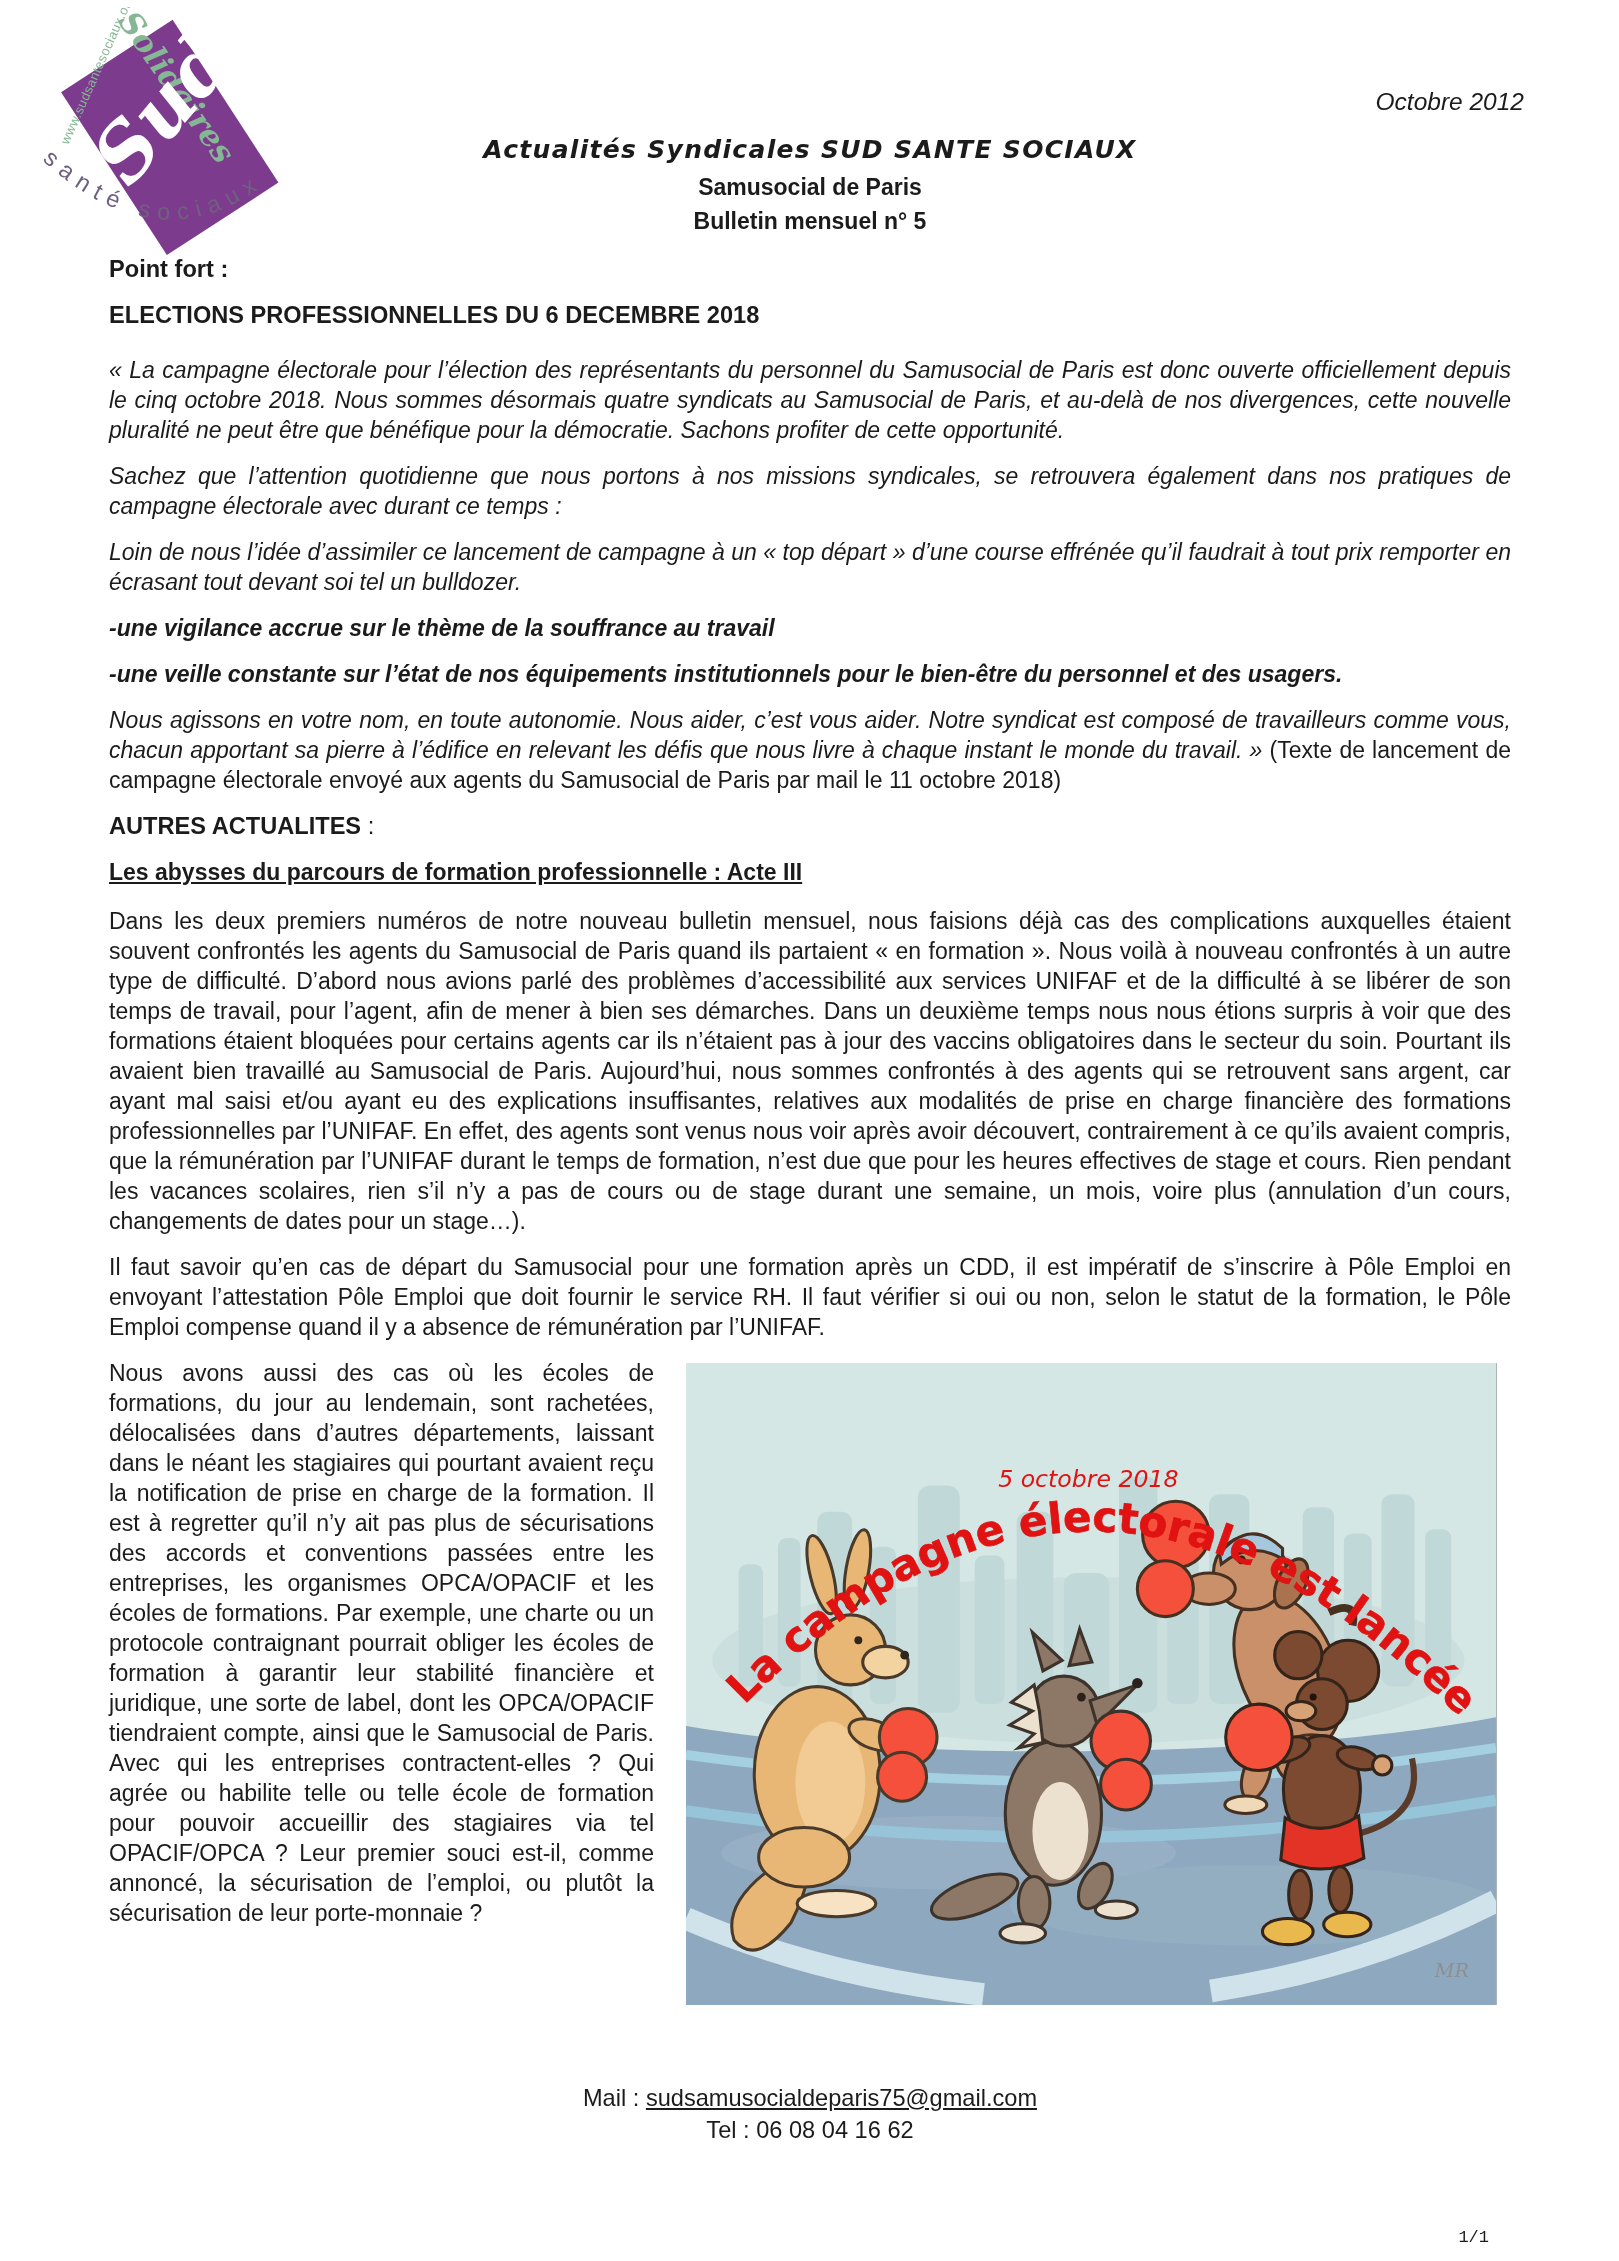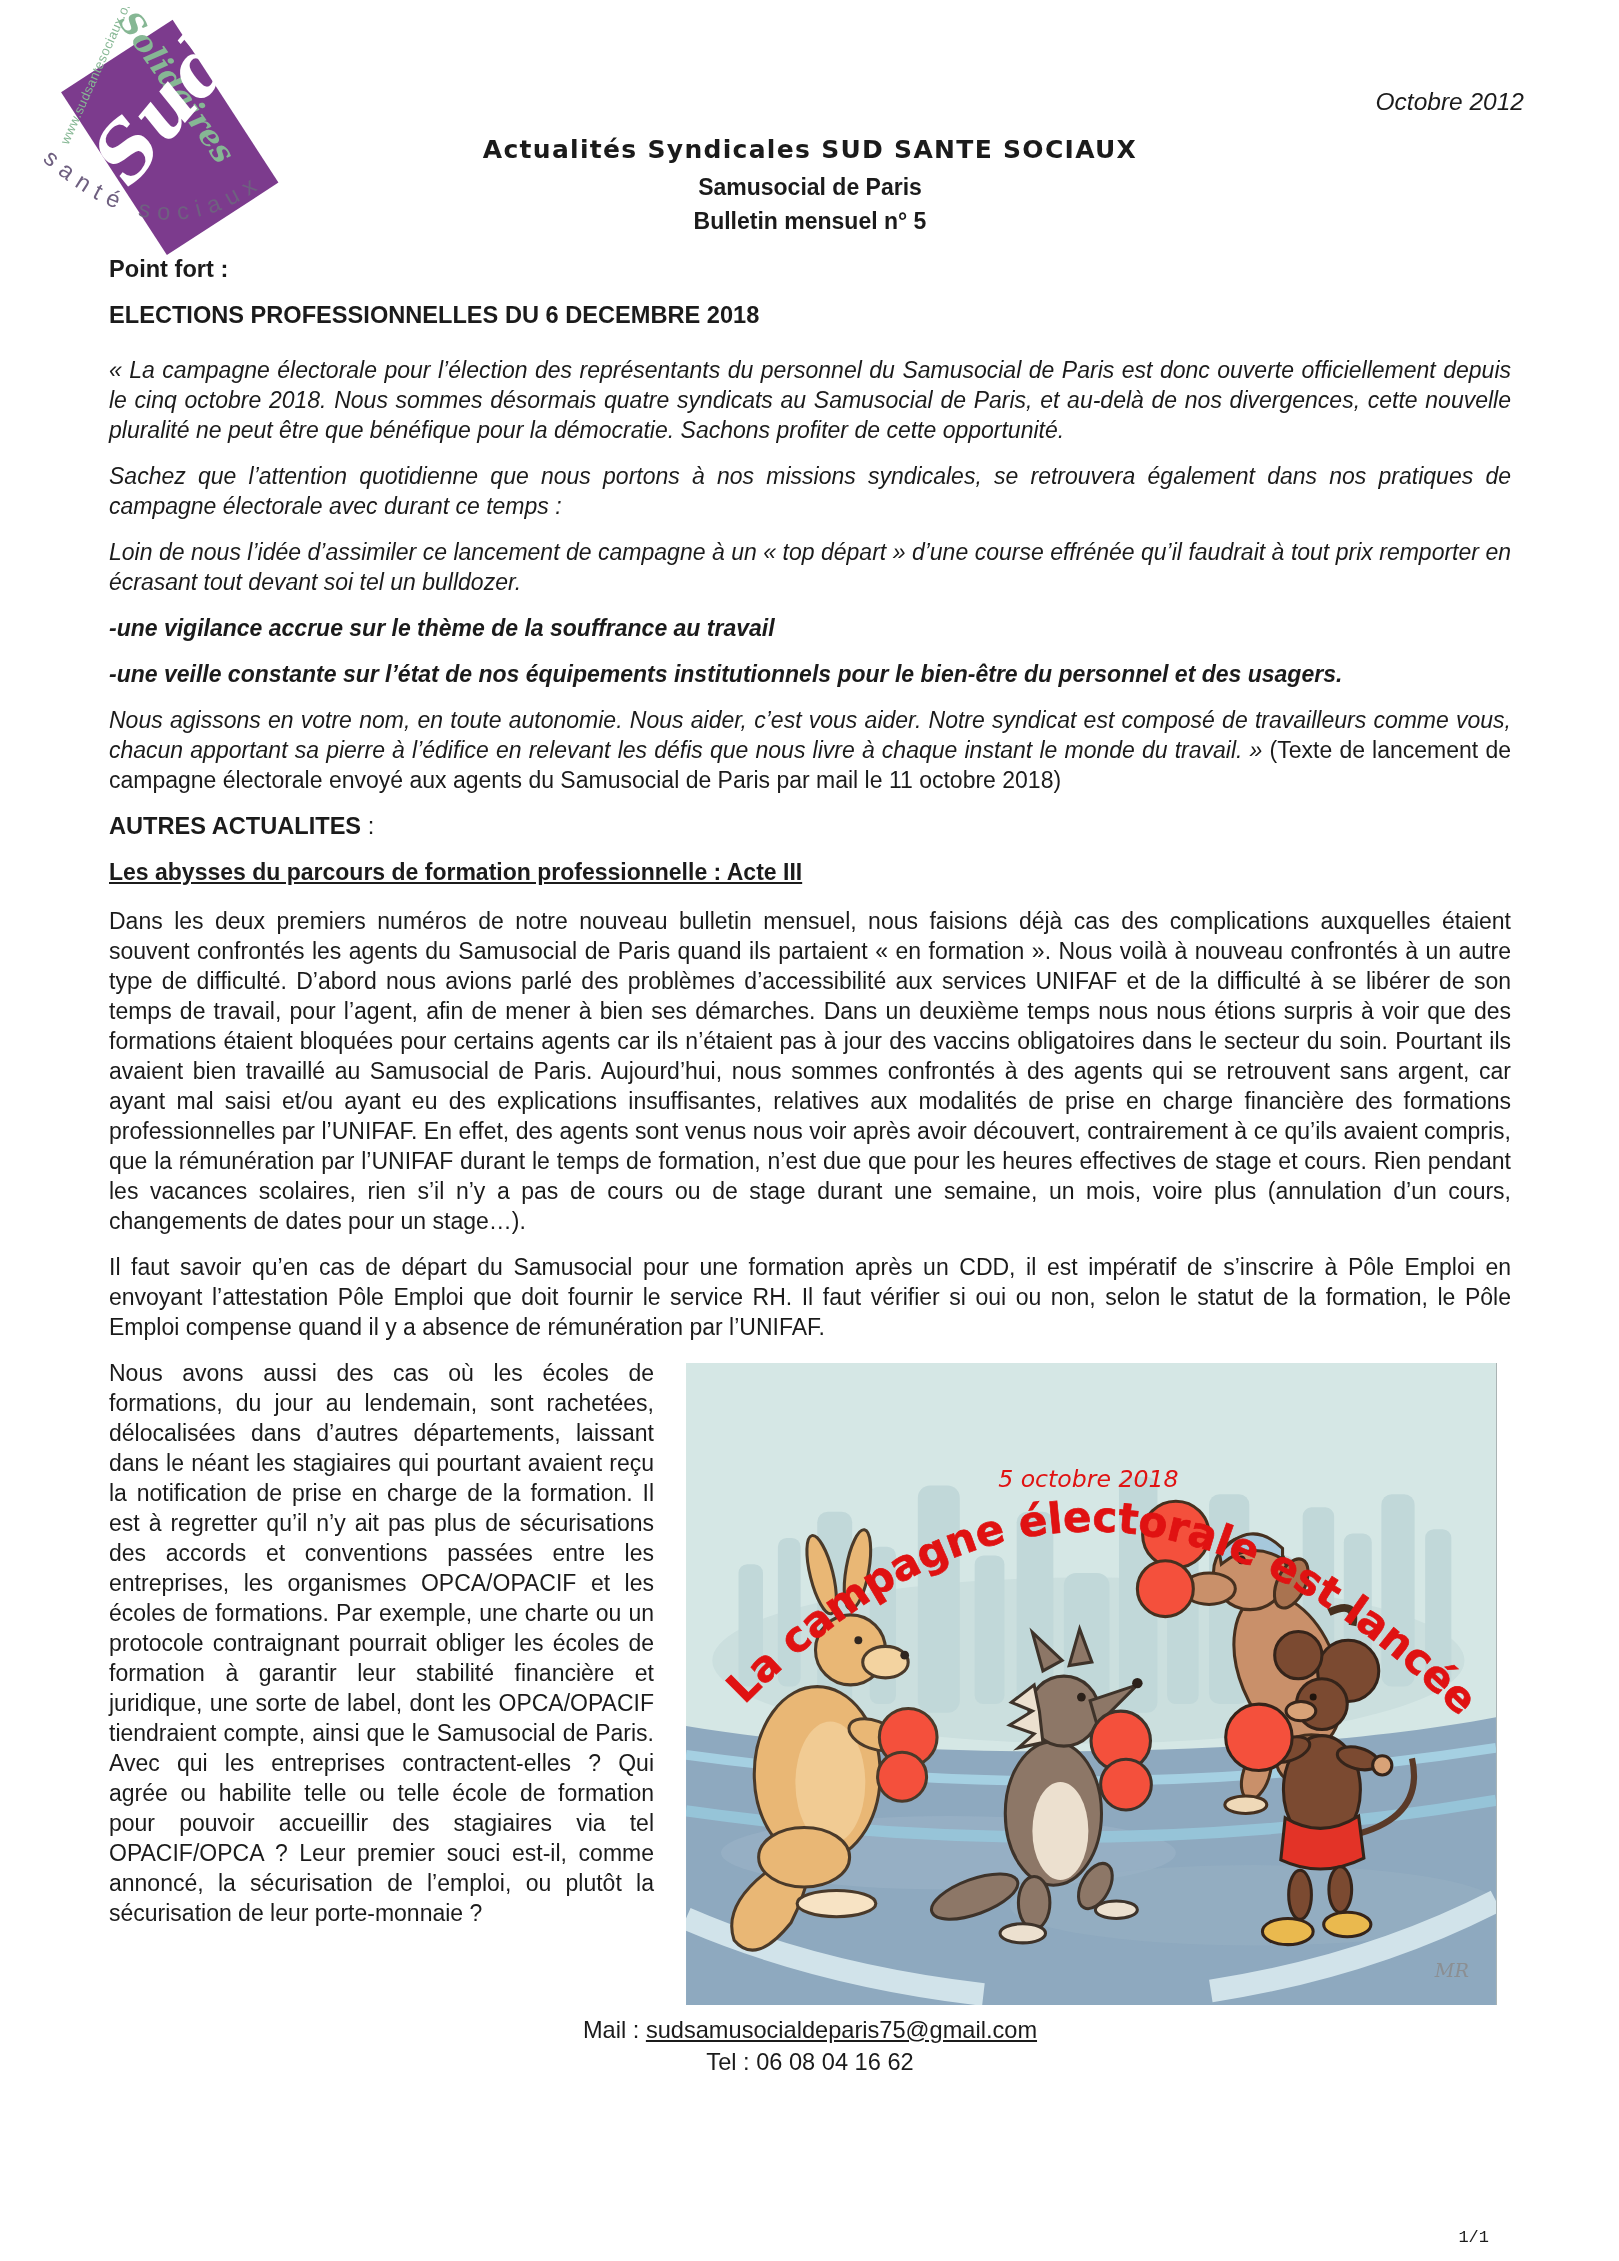--- a/index.html
+++ b/index.html
@@ -8,42 +8,42 @@
     width:1620px;height:2261px;
     margin:0 auto;
     background:#ffffff;
     font-family:"Liberation Sans",sans-serif;
     color:#1b1b1b;
     overflow:hidden;
   }
   .logo{position:absolute;left:26px;top:7px;width:263px;height:273px;}
   .doc-date{position:absolute;top:88px;right:96px;font-style:italic;font-size:24.5px;}
   .doc-header{padding-top:130px;text-align:center;}
-  .doc-title{font-family:"DejaVu Sans",sans-serif;font-size:25px;font-weight:bold;letter-spacing:1.3px;line-height:40px;}
+  .doc-title{font-family:"DejaVu Sans",sans-serif;font-size:25px;font-weight:bold;font-style:italic;letter-spacing:1.3px;line-height:40px;}
   .doc-sub{font-size:23px;font-weight:bold;line-height:34px;}
   .content{margin:0 93px;font-size:23px;line-height:30px;text-align:justify;}
   .content p{margin:16px;}
   .pf-label{font-weight:bold;font-size:23.6px;margin-top:51px;}
   .pf-heading{font-weight:bold;font-size:23.6px;margin-top:21px;}
   .quote{margin-top:24.5px;}
   .quote p{font-style:italic;}
   .quote p.b{font-weight:bold;}
   .attribution{font-style:normal;}
   .autres-heading{font-size:23.6px;margin-top:26px;}
   .autres-heading .hb{font-weight:bold;}
   .abysses{font-weight:bold;font-size:23px;text-decoration:underline;margin-top:53px;}
   .para1{margin-top:19px !important;}
   .cartoon-wrap{
     float:right;
     width:810px;height:642px;
     margin:5.3px 31.5px 8.8px 31.5px;
   }
   .cartoon-wrap svg{display:block;border-right:1.8px solid #aab4b4;}
   .clear{clear:both;}
-  .footer{clear:both;text-align:center;font-size:23.6px;line-height:32px;}
+  .footer{clear:both;text-align:center;margin-top:68px;font-size:23.6px;line-height:32px;}
   .footer a{color:#1b1b1b;text-decoration:underline;cursor:pointer;}
   .page-num{position:absolute;right:131px;bottom:14px;font-family:Liberation Mono, monospace;font-size:17px;}
 </style>
 </head>
 <body>
 
 <div class="page">
 
   <div class="logo">
     <svg width="263" height="273" viewBox="0 0 300 312">

